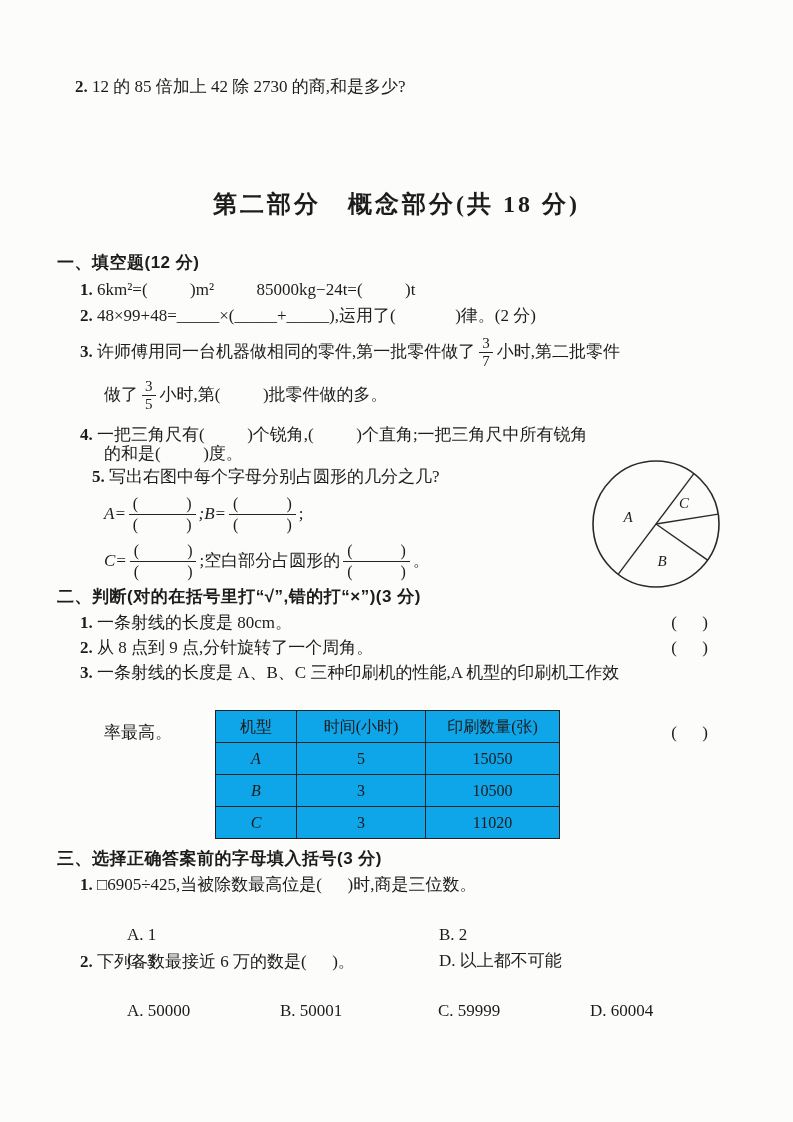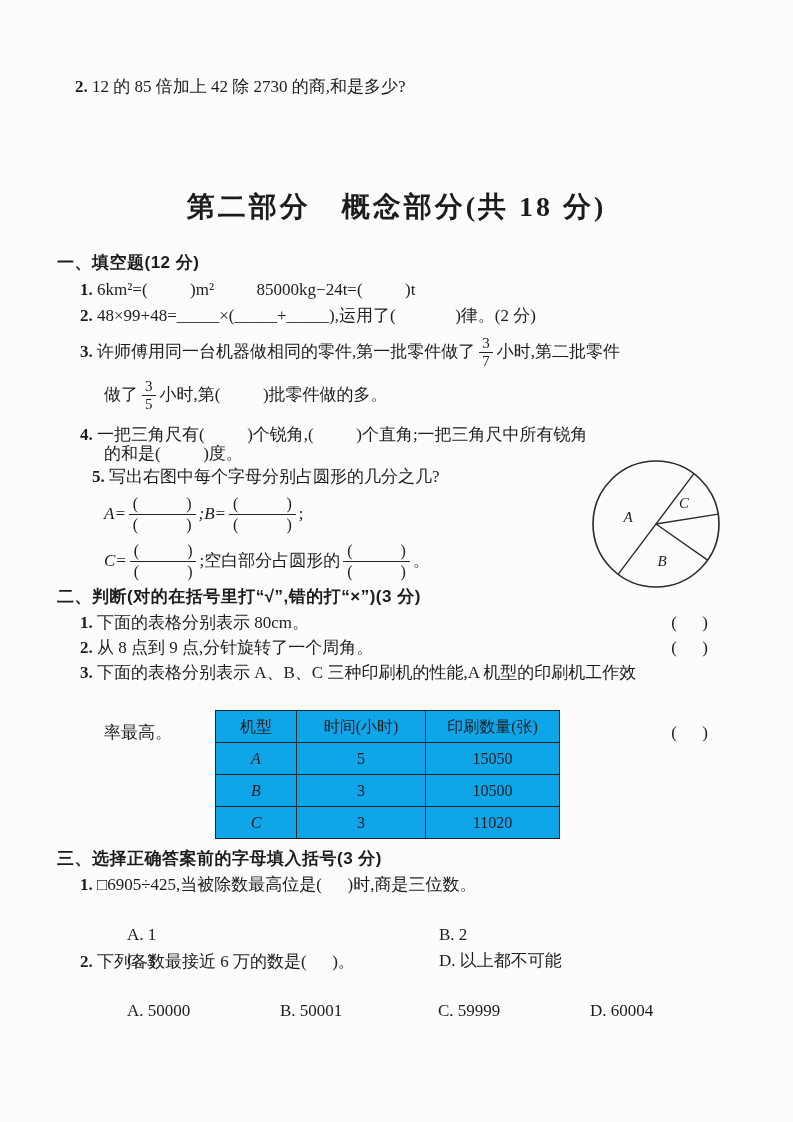--- a/index.html
+++ b/index.html
@@ -9,21 +9,21 @@
     font-family:"Liberation Serif","DejaVu Serif",serif;
     color:#1c1c1c;font-size:17px;line-height:1.35;
   }
   .abs{position:absolute;white-space:pre;}
   .num{font-weight:700;}
   .sec-head{
     font-family:"Liberation Sans","DejaVu Sans",sans-serif;
     font-weight:700;font-size:17px;letter-spacing:.5px;
   }
   .part-title{
-    left:0;right:0;text-align:center;font-weight:700;font-size:28px;
+    left:0;right:0;text-align:center;font-weight:700;font-size:24px;
     letter-spacing:3px;font-family:"Liberation Serif","DejaVu Serif",serif;
   }
   .flexline{display:flex;align-items:center;}
   .frac{
     display:inline-flex;flex-direction:column;align-items:center;
     font-size:15px;line-height:1.12;margin:0 4px;white-space:pre;
   }
   .frac .fnum{border-bottom:1.4px solid #222;padding:0 3px;}
   .fracblank{
     display:inline-flex;flex-direction:column;align-items:center;
@@ -104,30 +104,30 @@
     <line x1="68" y1="66" x2="130.2" y2="56.1" stroke="#2a2a2a" stroke-width="1.4"></line>
     <line x1="68" y1="66" x2="119.6" y2="102.1" stroke="#2a2a2a" stroke-width="1.4"></line>
     <text x="40" y="64" text-anchor="middle">A</text>
     <text x="96" y="50" text-anchor="middle">C</text>
     <text x="74" y="108" text-anchor="middle">B</text>
   </svg>
 
   <div class="abs sec-head" style="left:57px;top:586px;">二、判断(对的在括号里打“√”,错的打“×”)(3 分)</div>
 
   <div class="abs jline" style="left:80px;top:612px;width:628px;">
-    <span><span class="num">1.</span><span> 下面的表格分别表示 80cm。</span></span>
+    <span><span class="num">1.</span><span> 一条射线的长度是 80cm。</span></span>
     <span>(      )</span>
   </div>
 
   <div class="abs jline" style="left:80px;top:637px;width:628px;">
     <span><span class="num">2.</span><span> 从 8 点到 9 点,分针旋转了一个周角。</span></span>
     <span>(      )</span>
   </div>
 
-  <div class="abs" style="left:80px;top:662px;"><span class="num">3.</span><span> 下面的表格分别表示 A、B、C 三种印刷机的性能,A 机型的印刷机工作效</span></div>
+  <div class="abs" style="left:80px;top:662px;"><span class="num">3.</span><span> 一条射线的长度是 A、B、C 三种印刷机的性能,A 机型的印刷机工作效</span></div>
 
   <div class="abs jline" style="left:104px;top:722px;width:604px;gap:40px;">
     <span>率最高。</span>
     <span>(      )</span>
   </div>
 
   <table class="perf abs" style="left:215px;top:710px;">
     <tbody>
       <tr>
         <td class="c0">机型</td>

